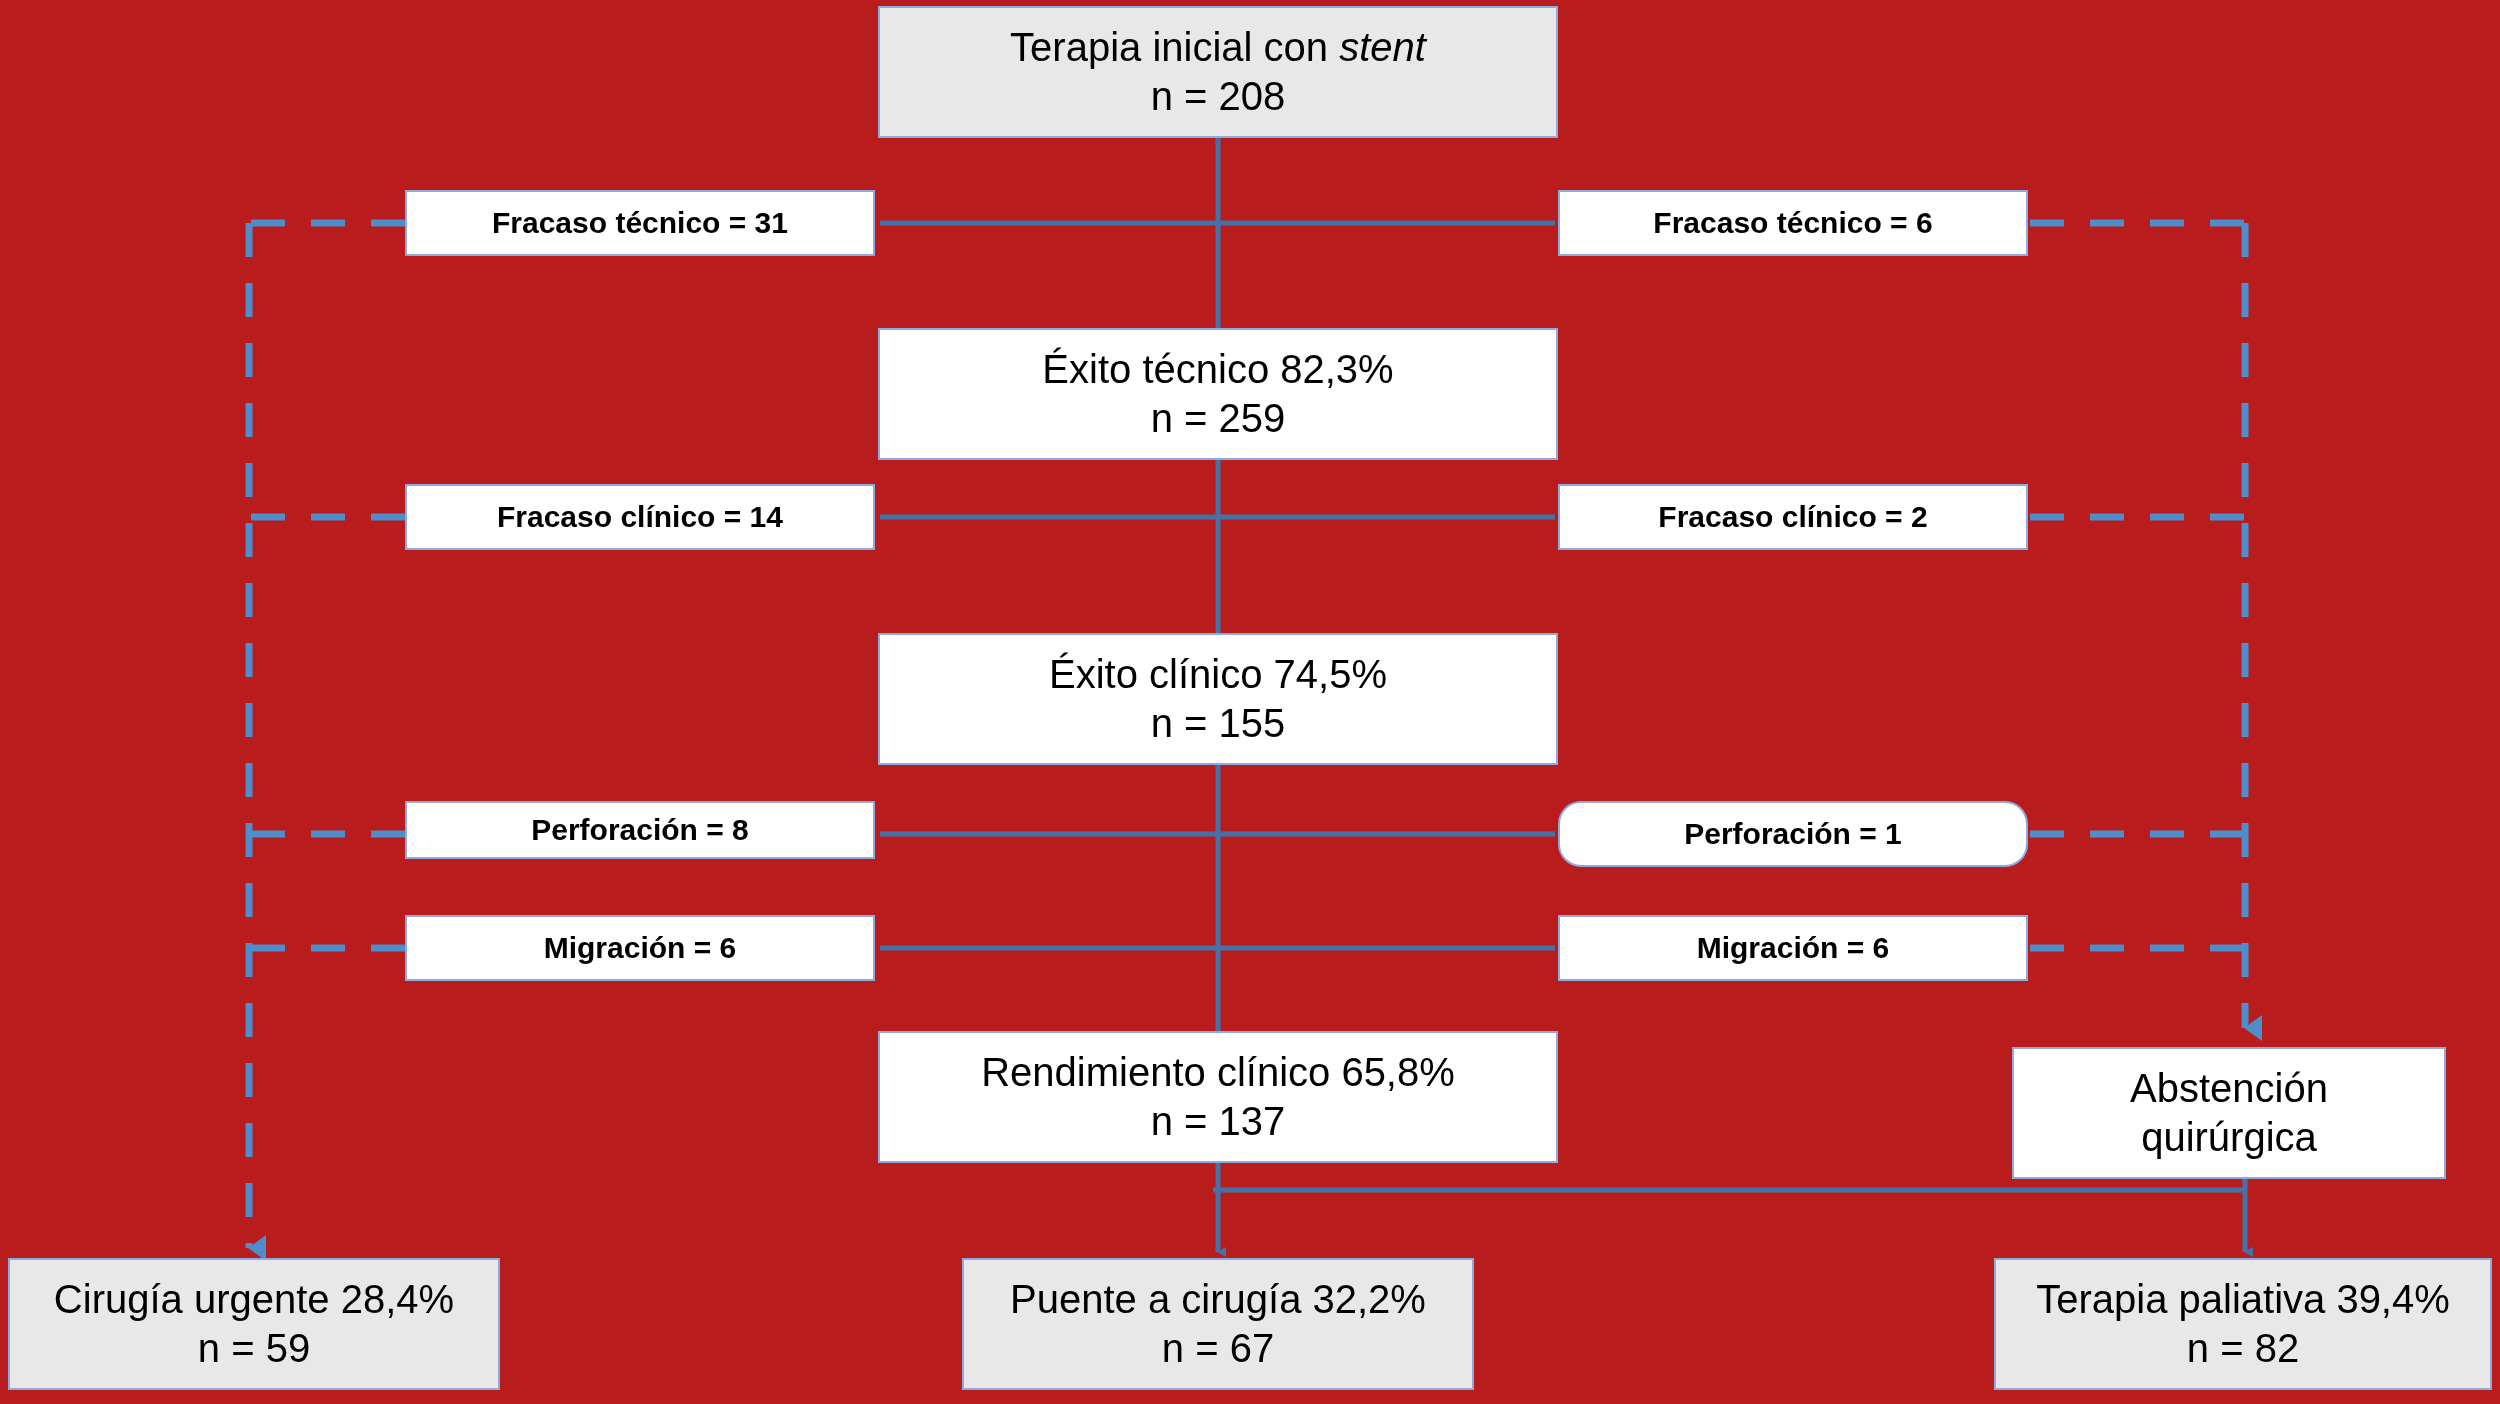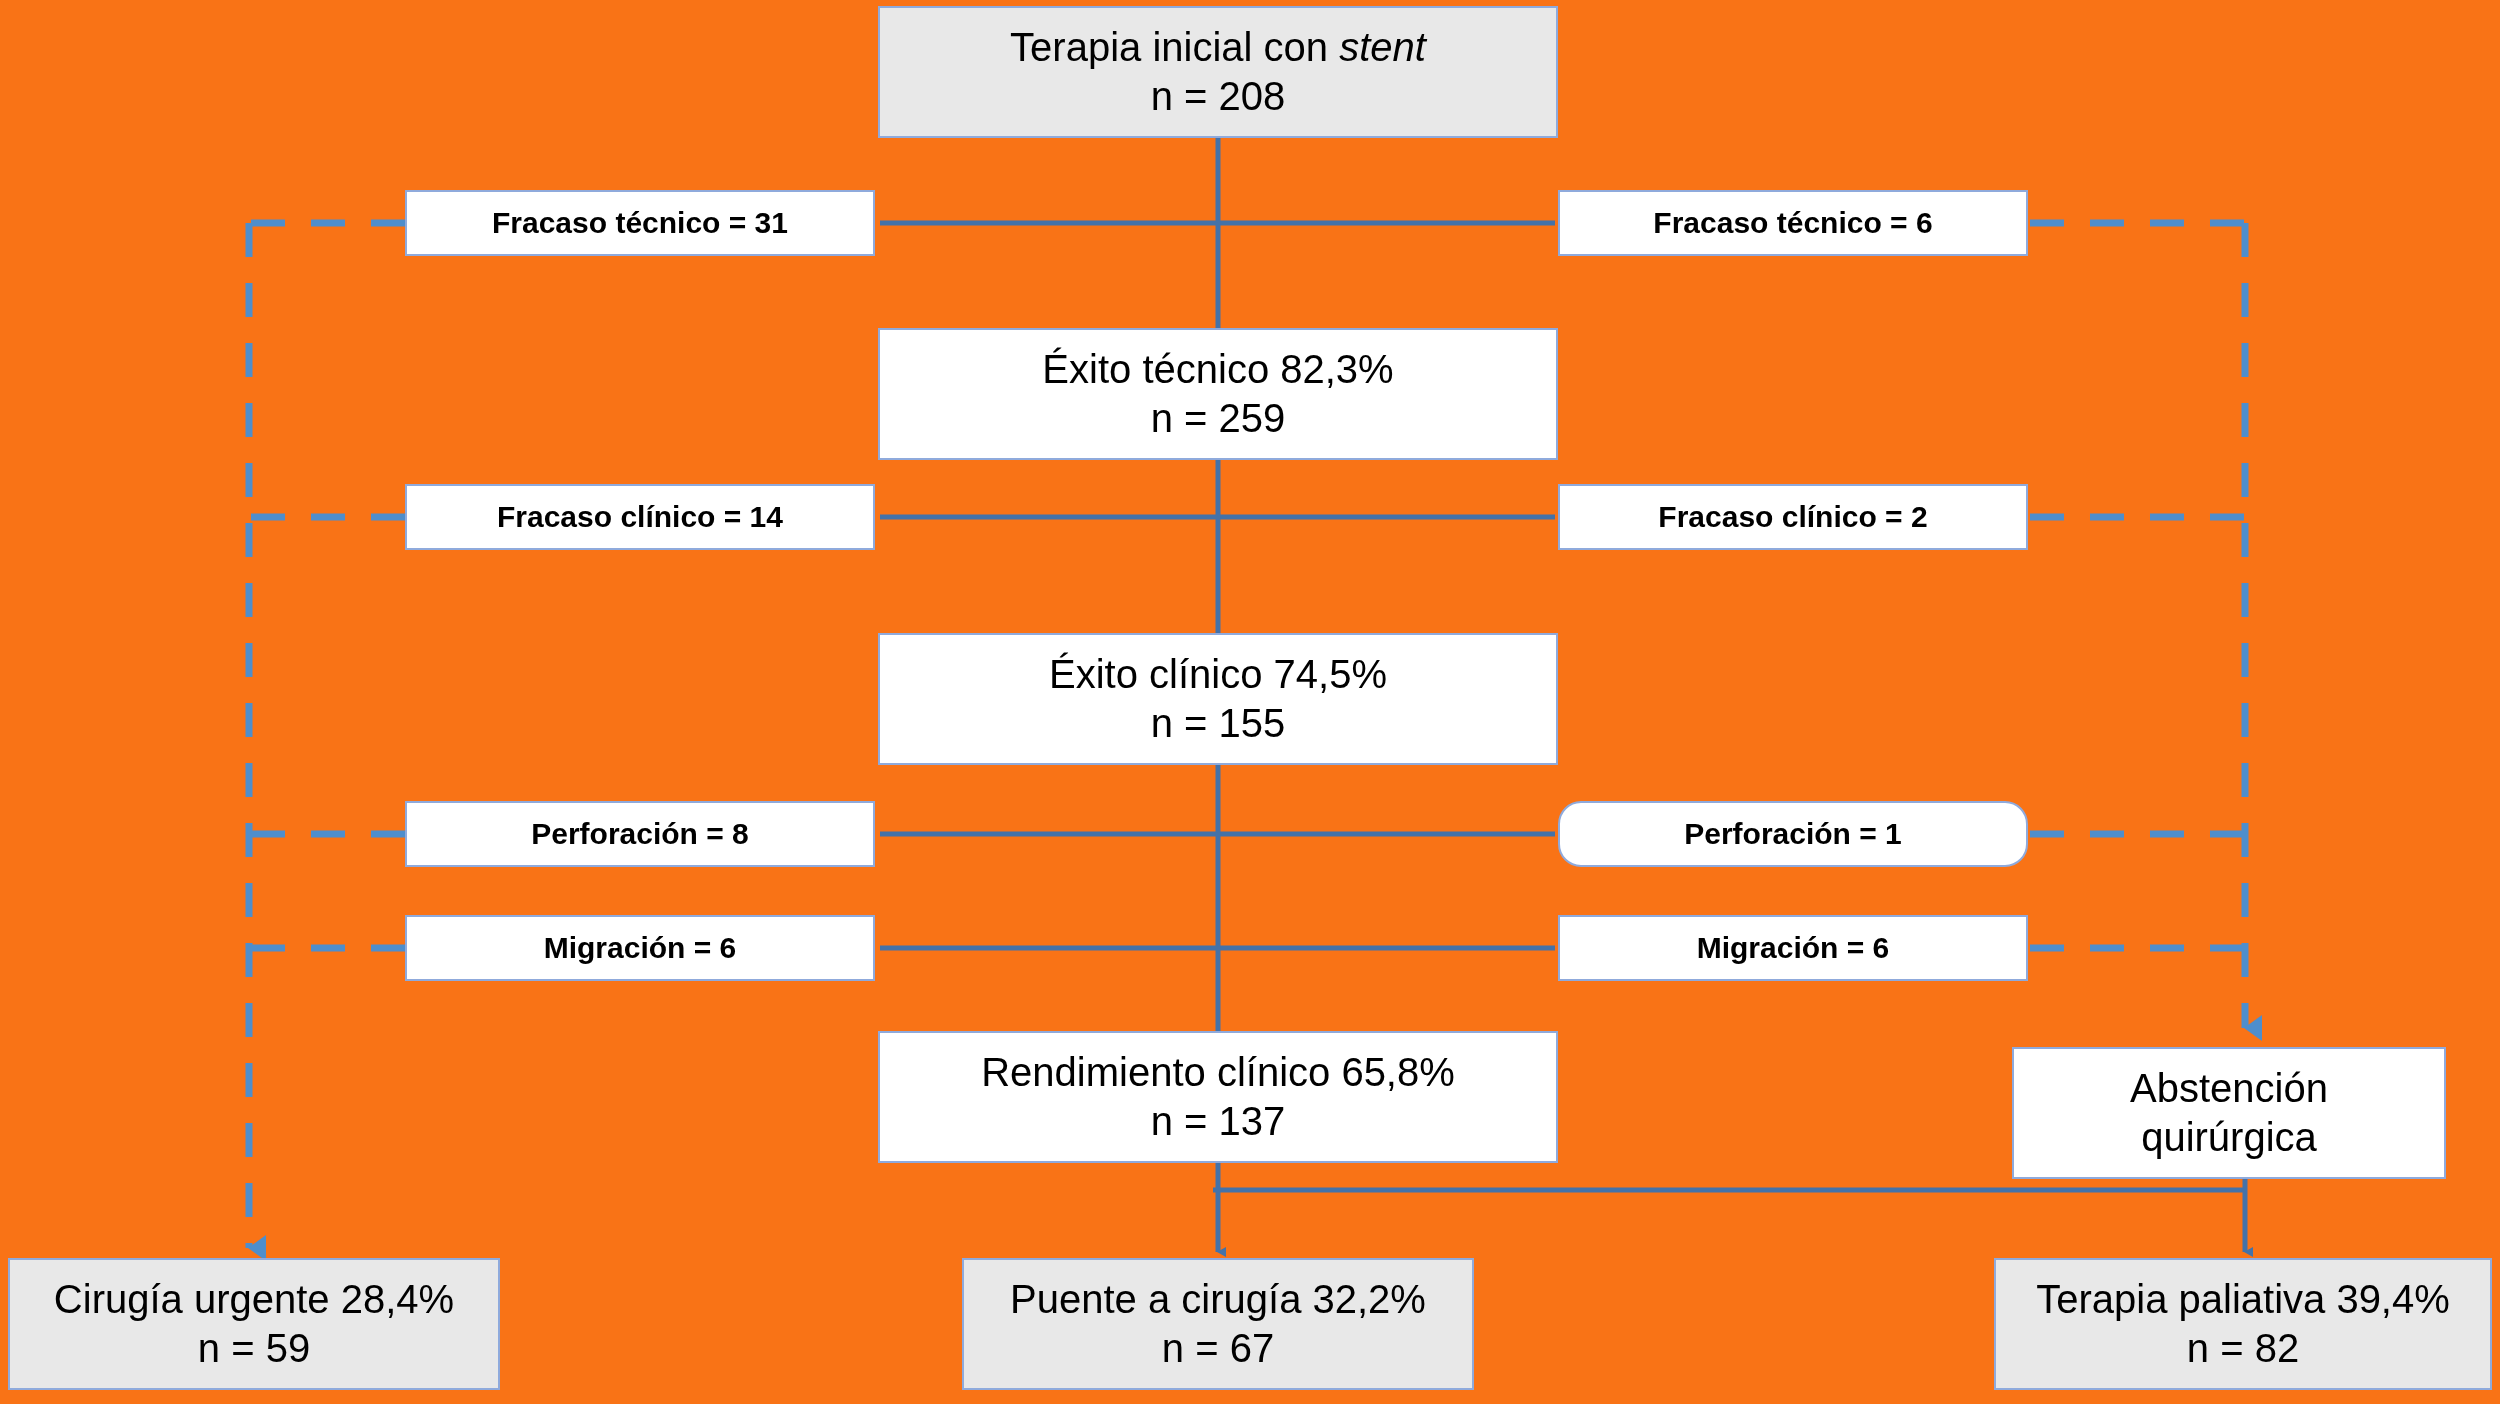--- a/index.html
+++ b/index.html
@@ -4,21 +4,21 @@
 <style>
   html, body {
     margin: 0;
     padding: 0;
     background: #ffffff;
   }
   #canvas {
     position: relative;
     width: 2500px;
     height: 1404px;
-    background: #f97316;
+    background: #b91c1c;
     font-family: "Liberation Sans", sans-serif;
     overflow: hidden;
   }
   #wires {
     position: absolute;
     left: 0; top: 0;
     width: 2500px;
     height: 1404px;
     pointer-events: none;
   }
@@ -135,21 +135,21 @@
 
   <div class="node f-small" style="left:1558px; top:484px; width:470px; height:66px;">
     <span class="ln">Fracaso clínico = 2</span>
   </div>
 
   <div class="node f-main" style="left:878px; top:633px; width:680px; height:132px;">
     <span class="ln">Éxito clínico 74,5%</span>
     <span class="ln">n = 155</span>
   </div>
 
-  <div class="node f-small" style="left:405px; top:801px; width:470px; height:66px;">
+  <div class="node f-small" style="left:405px; top:801px; width:470px; height:58px;">
     <span class="ln">Perforación = 8</span>
   </div>
 
   <div class="node f-small" style="left:1558px; top:801px; width:470px; height:66px;border-radius:23px;">
     <span class="ln">Perforación = 1</span>
   </div>
 
   <div class="node f-small" style="left:405px; top:915px; width:470px; height:66px;">
     <span class="ln">Migración = 6</span>
   </div>

